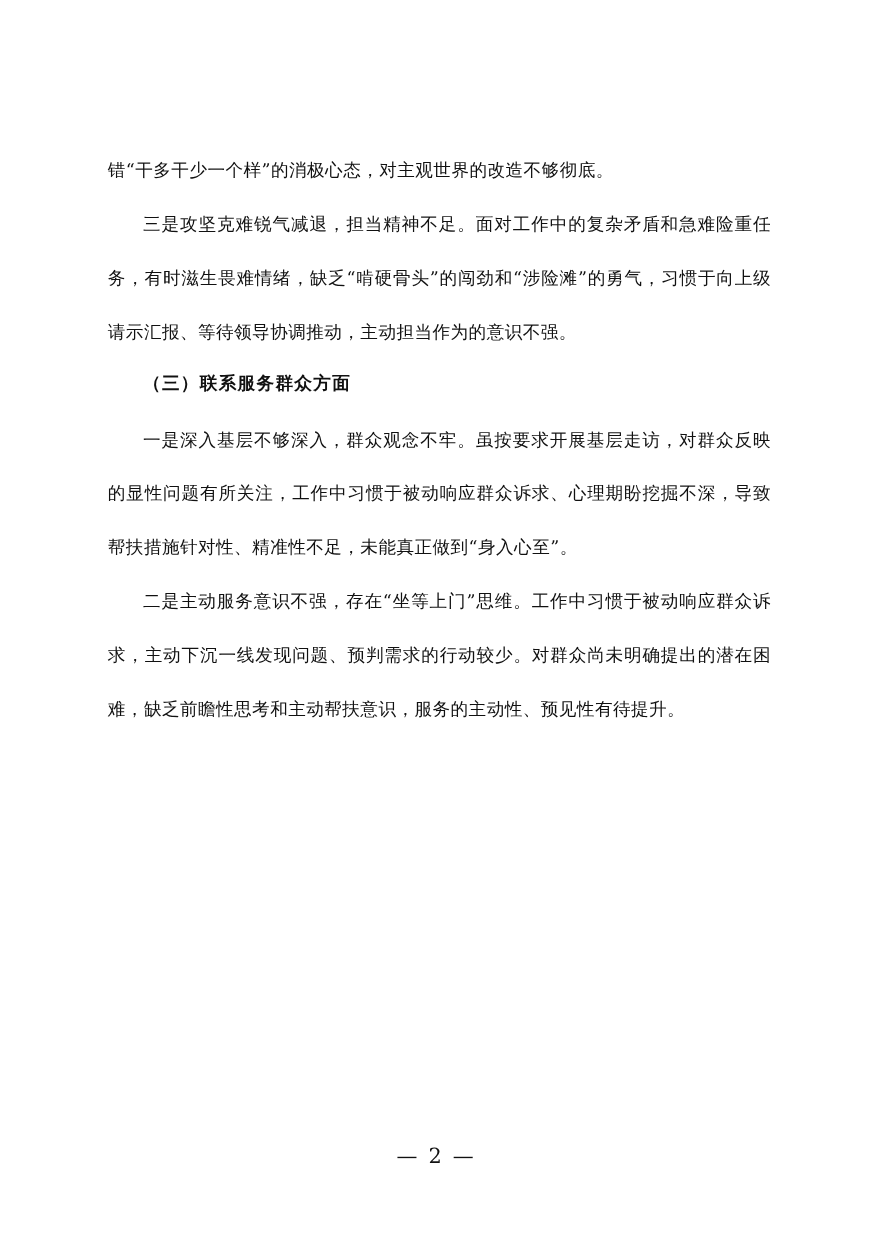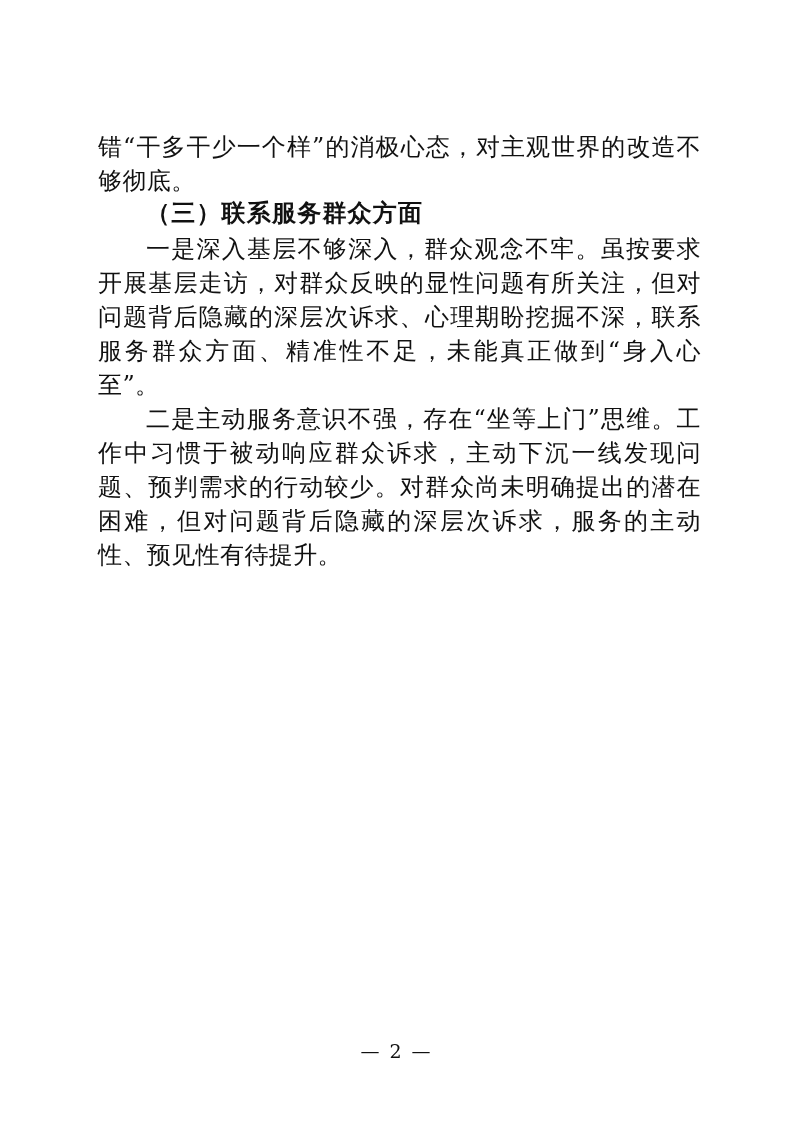--- a/index.html
+++ b/index.html
@@ -15,22 +15,22 @@
     overflow: hidden;
   }
   .page {
     position: relative;
     width: 793px;
     height: 1122px;
     box-sizing: border-box;
     padding: 130px 92px 0 98px;
   }
   .doc-body {
-    font-size: 24px;
-    line-height: 34px;
+    font-size: 16px;
+    line-height: 49px;
     letter-spacing: 0.4px;
     text-align: justify;
     text-justify: inter-ideograph;
   }
   .para {
     margin: 0 0 0 0;
     text-indent: 2em;
     text-align: justify;
     text-justify: inter-ideograph;
   }
@@ -57,24 +57,25 @@
 </style>
 </head>
 <body>
 
 <div class="page">
   <div class="doc-body">
 
     <p class="para first-line-continues">错“干多干少一个样”的消极心态，对主观世界的改造不够彻底。</p>
 
 
+    <p class="para">三是攻坚克难锐气减退，担当精神不足。面对工作中的复杂矛盾和急难险重任务，有时滋生畏难情绪，缺乏“啃硬骨头”的闯劲和“涉险滩”的勇气，习惯于向上级请示汇报、等待领导协调推动，主动担当作为的意识不强。</p>
 
     <p class="heading">（三）联系服务群众方面</p>
 
-    <p class="para">一是深入基层不够深入，群众观念不牢。虽按要求开展基层走访，对群众反映的显性问题有所关注，但对问题背后隐藏的深层次诉求、心理期盼挖掘不深，联系服务群众方面、精准性不足，未能真正做到“身入心至”。</p>
+    <p class="para">一是深入基层不够深入，群众观念不牢。虽按要求开展基层走访，对群众反映的显性问题有所关注，工作中习惯于被动响应群众诉求、心理期盼挖掘不深，导致帮扶措施针对性、精准性不足，未能真正做到“身入心至”。</p>
 
-    <p class="para">二是主动服务意识不强，存在“坐等上门”思维。工作中习惯于被动响应群众诉求，主动下沉一线发现问题、预判需求的行动较少。对群众尚未明确提出的潜在困难，但对问题背后隐藏的深层次诉求，服务的主动性、预见性有待提升。</p>
+    <p class="para">二是主动服务意识不强，存在“坐等上门”思维。工作中习惯于被动响应群众诉求，主动下沉一线发现问题、预判需求的行动较少。对群众尚未明确提出的潜在困难，缺乏前瞻性思考和主动帮扶意识，服务的主动性、预见性有待提升。</p>
 
 
   </div>
 
   <div class="page-number">— 2 —</div>
 </div>
 
 </body></html>

